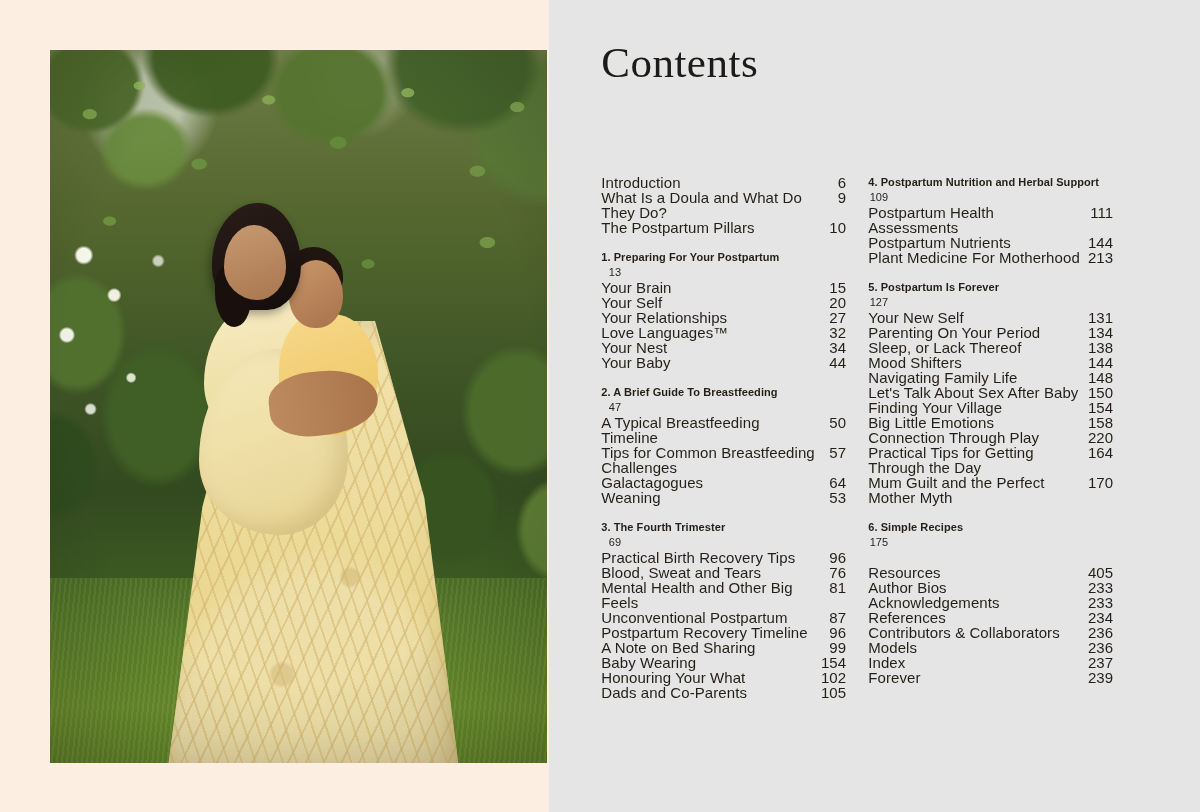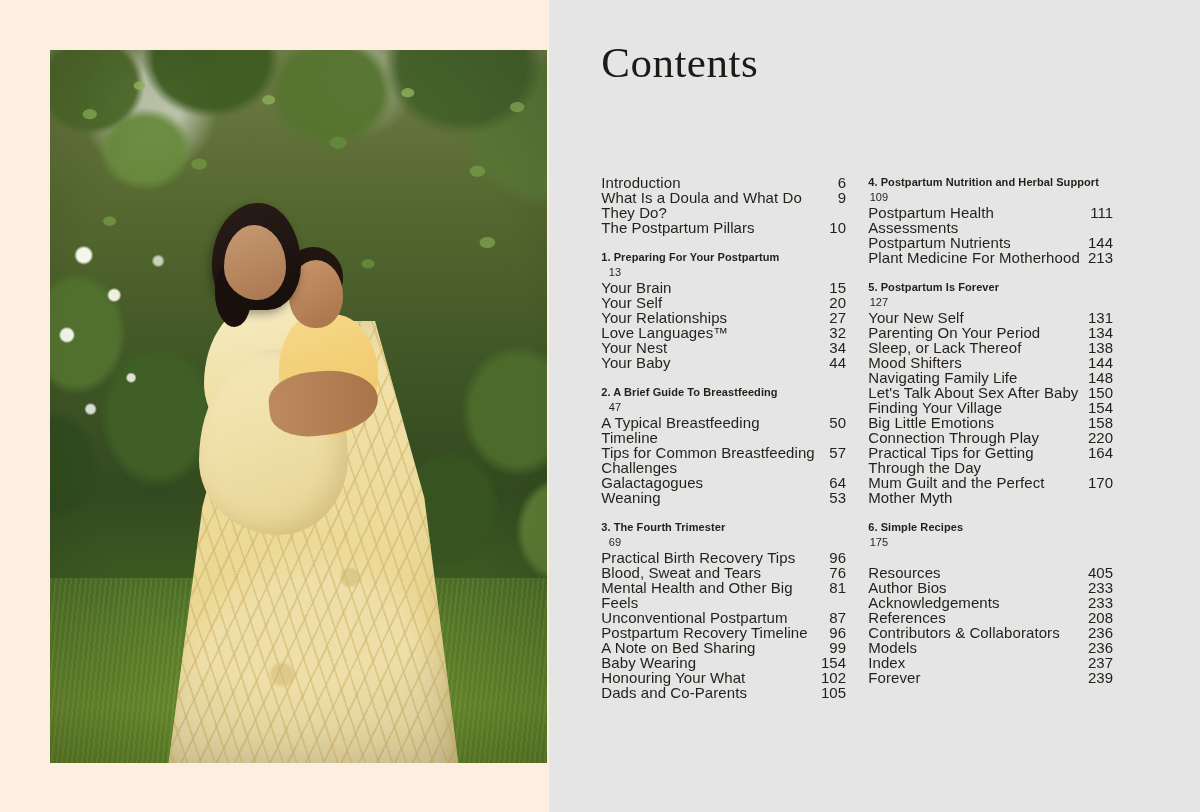--- a/index.html
+++ b/index.html
@@ -530,21 +530,21 @@
             <div class="toc-row">
               <span class="lbl">Author Bios</span>
               <span class="pg">233</span>
             </div>
             <div class="toc-row">
               <span class="lbl">Acknowledgements</span>
               <span class="pg">233</span>
             </div>
             <div class="toc-row">
               <span class="lbl">References</span>
-              <span class="pg">208</span>
+              <span class="pg">234</span>
             </div>
             <div class="toc-row">
               <span class="lbl">Contributors &amp; Collaborators</span>
               <span class="pg">236</span>
             </div>
             <div class="toc-row">
               <span class="lbl">Models</span>
               <span class="pg">236</span>
             </div>
             <div class="toc-row">

